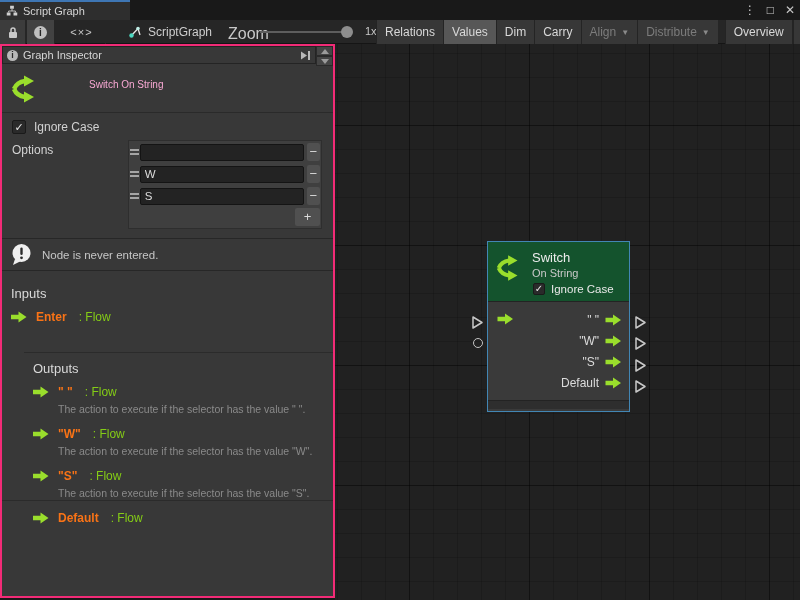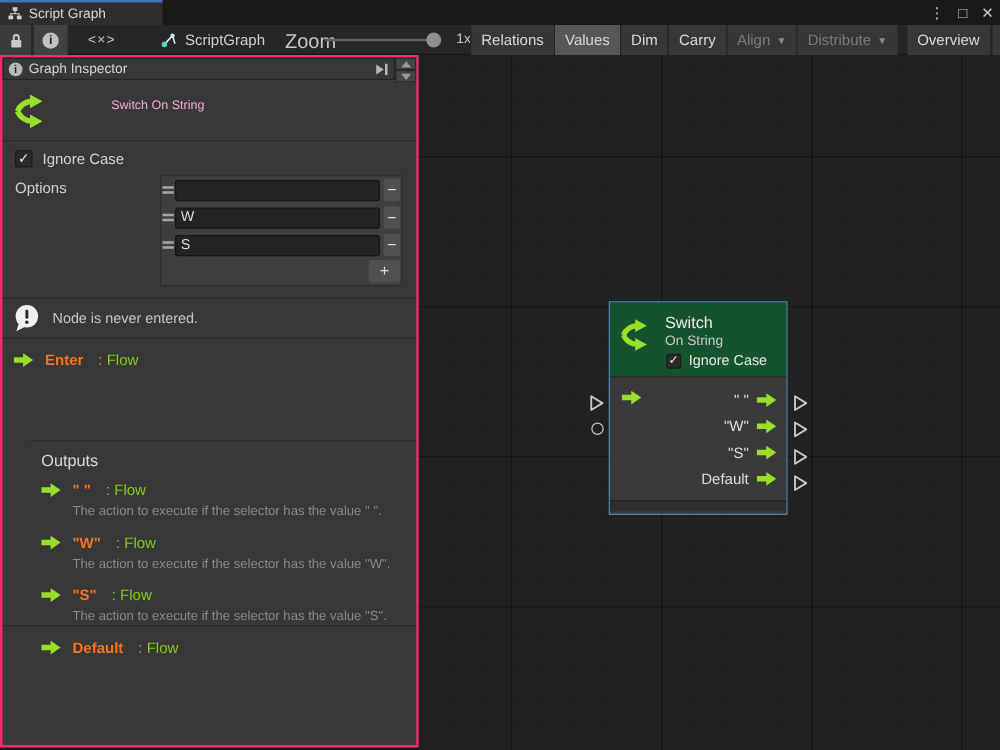--- a/index.html
+++ b/index.html
@@ -262,20 +262,21 @@
         <circle cx="11.5" cy="10" r="9" fill="#f0f0f0"></circle>
         <polygon points="5,16 3,22 11,18" fill="#f0f0f0"></polygon>
         <rect x="10.3" y="4.5" width="2.4" height="7.5" rx="1.2" fill="#2b2b2b"></rect>
         <circle cx="11.5" cy="14.8" r="1.4" fill="#2b2b2b"></circle>
       </svg>
     </span>
     <span class="msg">Node is never entered.</span>
   </div>
 
   <div class="sec-inputs">
+    <div class="sec-title">Inputs</div>
     <div class="port-row">
       <span class="picon">
         <svg width="16" height="12" viewBox="0 0 16 12">
             <path d="M0 3.8 h7.5 v-3.3 l8 5.5 -8 5.5 v-3.3 h-7.5 z" fill="#9ade2c"></path>
           </svg>
       </span>
       <span class="pname">Enter</span>
       <span class="ptype">: Flow</span>
     </div>
   </div>

